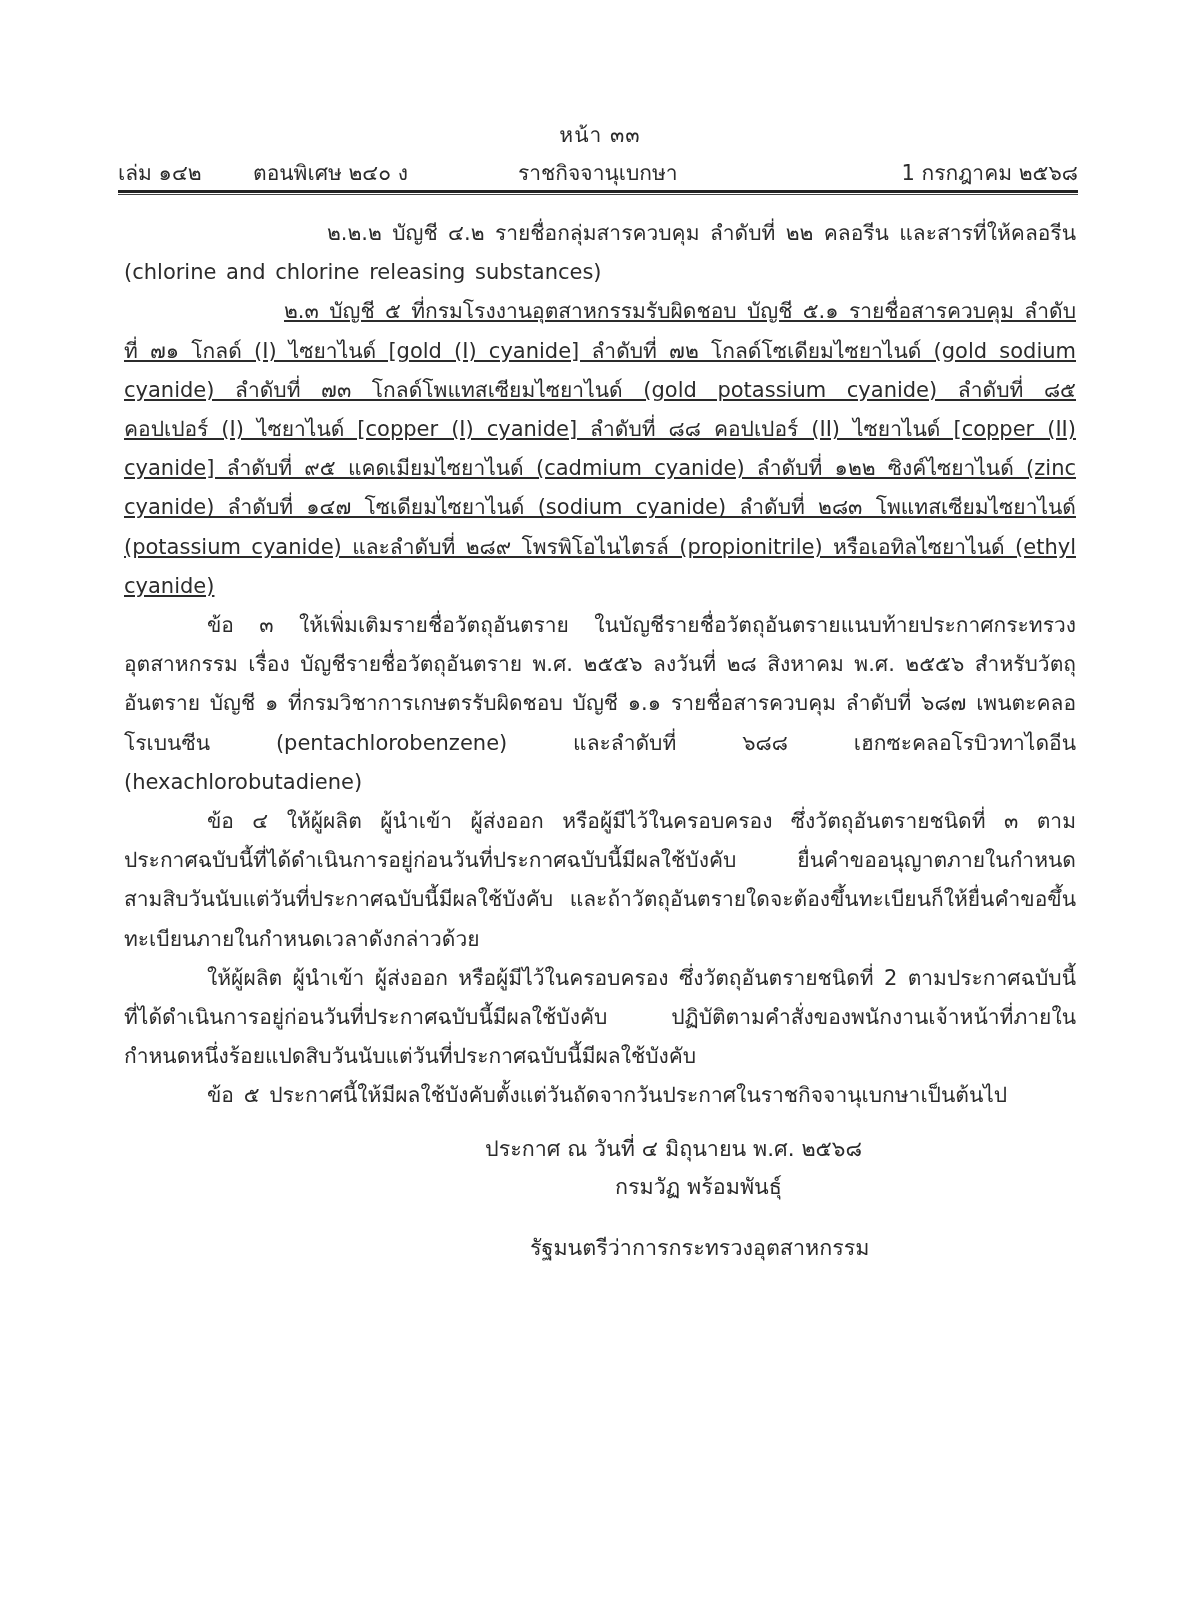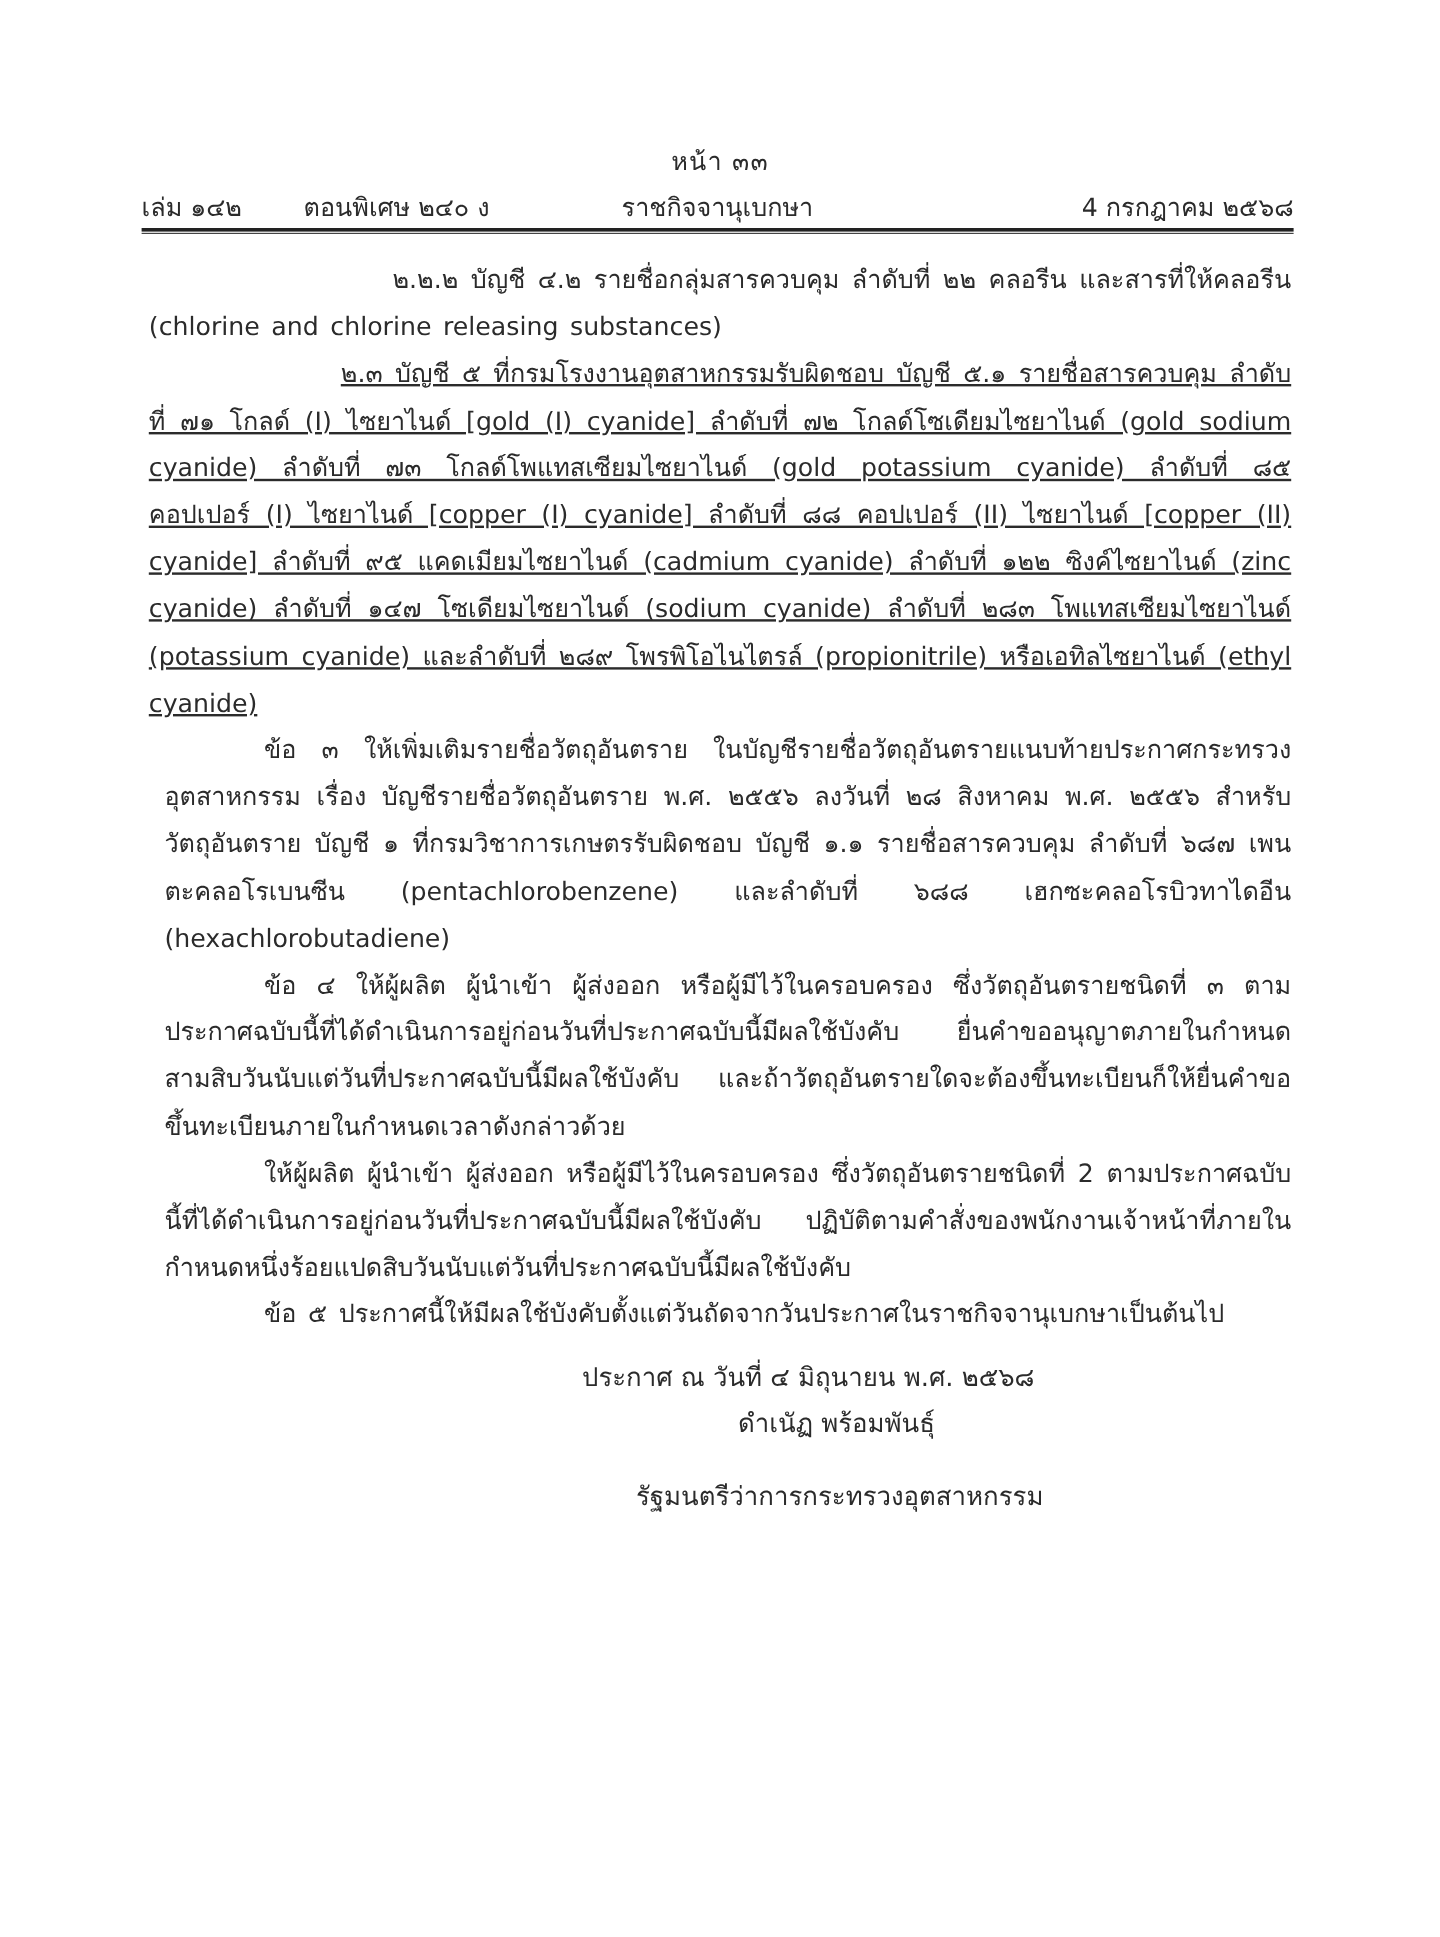--- a/index.html
+++ b/index.html
@@ -62,21 +62,21 @@
     width: 952px;
     font-size: 21px;
     line-height: 39.2px;
     text-align: justify;
     text-align-last: left;
     word-spacing: 3px;
   }
   .para { margin: 0; }
   .indent1 { text-indent: 203px; }
   .indent2 { text-indent: 160px; text-decoration: underline; }
-  .indent3 { text-indent: 83px; margin-left: 13px; }
+  .indent3 { text-indent: 83px; }
   .signature {
     position: absolute;
     top: 1130px;
     left: 0;
     width: 1164px;
     font-size: 21.5px;
     line-height: 38px;
   }
   .sig-line { position: relative; white-space: nowrap; }
   .sig-date { margin-left: 485px; }
@@ -87,32 +87,32 @@
 <body>
 
 <div class="page">
 
   <div class="page-number">หน้า ๓๓</div>
 
   <div class="header-line">
     <span class="h-vol">เล่ม ๑๔๒</span>
     <span class="h-issue">ตอนพิเศษ ๒๔๐ ง</span>
     <span class="h-gazette">ราชกิจจานุเบกษา</span>
-    <span class="h-date">4 กรกฎาคม ๒๕๖๘</span>
+    <span class="h-date">1 กรกฎาคม ๒๕๖๘</span>
   </div>
   <div class="header-rule"></div>
 
   <div class="body-text">
     <p class="para indent1">๒.๒.๒ บัญชี ๔.๒ รายชื่อกลุ่มสารควบคุม ลำดับที่ ๒๒ คลอรีน และสารที่ให้คลอรีน (chlorine and chlorine releasing substances)</p>
     <p class="para indent2">๒.๓ บัญชี ๕ ที่กรมโรงงานอุตสาหกรรมรับผิดชอบ บัญชี ๕.๑ รายชื่อสารควบคุม ลำดับที่ ๗๑ โกลด์ (I) ไซยาไนด์ [gold (I) cyanide] ลำดับที่ ๗๒ โกลด์โซเดียมไซยาไนด์ (gold sodium cyanide) ลำดับที่ ๗๓ โกลด์โพแทสเซียมไซยาไนด์ (gold potassium cyanide) ลำดับที่ ๘๕ คอปเปอร์ (I) ไซยาไนด์ [copper (I) cyanide] ลำดับที่ ๘๘ คอปเปอร์ (II) ไซยาไนด์ [copper (II) cyanide] ลำดับที่ ๙๕ แคดเมียมไซยาไนด์ (cadmium cyanide) ลำดับที่ ๑๒๒ ซิงค์ไซยาไนด์ (zinc cyanide) ลำดับที่ ๑๔๗ โซเดียมไซยาไนด์ (sodium cyanide) ลำดับที่ ๒๘๓ โพแทสเซียมไซยาไนด์ (potassium cyanide) และลำดับที่ ๒๘๙ โพรพิโอไนไตรล์ (propionitrile) หรือเอทิลไซยาไนด์ (ethyl cyanide)</p>
     <p class="para indent3">ข้อ ๓ ให้เพิ่มเติมรายชื่อวัตถุอันตราย ในบัญชีรายชื่อวัตถุอันตรายแนบท้ายประกาศกระทรวงอุตสาหกรรม เรื่อง บัญชีรายชื่อวัตถุอันตราย พ.ศ. ๒๕๕๖ ลงวันที่ ๒๘ สิงหาคม พ.ศ. ๒๕๕๖ สำหรับวัตถุอันตราย บัญชี ๑ ที่กรมวิชาการเกษตรรับผิดชอบ บัญชี ๑.๑ รายชื่อสารควบคุม ลำดับที่ ๖๘๗ เพนตะคลอโรเบนซีน (pentachlorobenzene) และลำดับที่ ๖๘๘ เฮกซะคลอโรบิวทาไดอีน (hexachlorobutadiene)</p>
     <p class="para indent3">ข้อ ๔ ให้ผู้ผลิต ผู้นำเข้า ผู้ส่งออก หรือผู้มีไว้ในครอบครอง ซึ่งวัตถุอันตรายชนิดที่ ๓ ตามประกาศฉบับนี้ที่ได้ดำเนินการอยู่ก่อนวันที่ประกาศฉบับนี้มีผลใช้บังคับ ยื่นคำขออนุญาตภายในกำหนดสามสิบวันนับแต่วันที่ประกาศฉบับนี้มีผลใช้บังคับ และถ้าวัตถุอันตรายใดจะต้องขึ้นทะเบียนก็ให้ยื่นคำขอขึ้นทะเบียนภายในกำหนดเวลาดังกล่าวด้วย</p>
     <p class="para indent3">ให้ผู้ผลิต ผู้นำเข้า ผู้ส่งออก หรือผู้มีไว้ในครอบครอง ซึ่งวัตถุอันตรายชนิดที่ 2 ตามประกาศฉบับนี้ที่ได้ดำเนินการอยู่ก่อนวันที่ประกาศฉบับนี้มีผลใช้บังคับ ปฏิบัติตามคำสั่งของพนักงานเจ้าหน้าที่ภายในกำหนดหนึ่งร้อยแปดสิบวันนับแต่วันที่ประกาศฉบับนี้มีผลใช้บังคับ</p>
     <p class="para indent3">ข้อ ๕ ประกาศนี้ให้มีผลใช้บังคับตั้งแต่วันถัดจากวันประกาศในราชกิจจานุเบกษาเป็นต้นไป</p>
   </div>
 
   <div class="signature">
     <div class="sig-line sig-date">ประกาศ ณ วันที่ ๔ มิถุนายน พ.ศ. ๒๕๖๘</div>
-    <div class="sig-line sig-name">ดำเนัฏ พร้อมพันธุ์</div>
+    <div class="sig-line sig-name">กรมวัฏ พร้อมพันธุ์</div>
     <div class="sig-line sig-title">รัฐมนตรีว่าการกระทรวงอุตสาหกรรม</div>
   </div>
 
 </div>
 
 </body></html>

